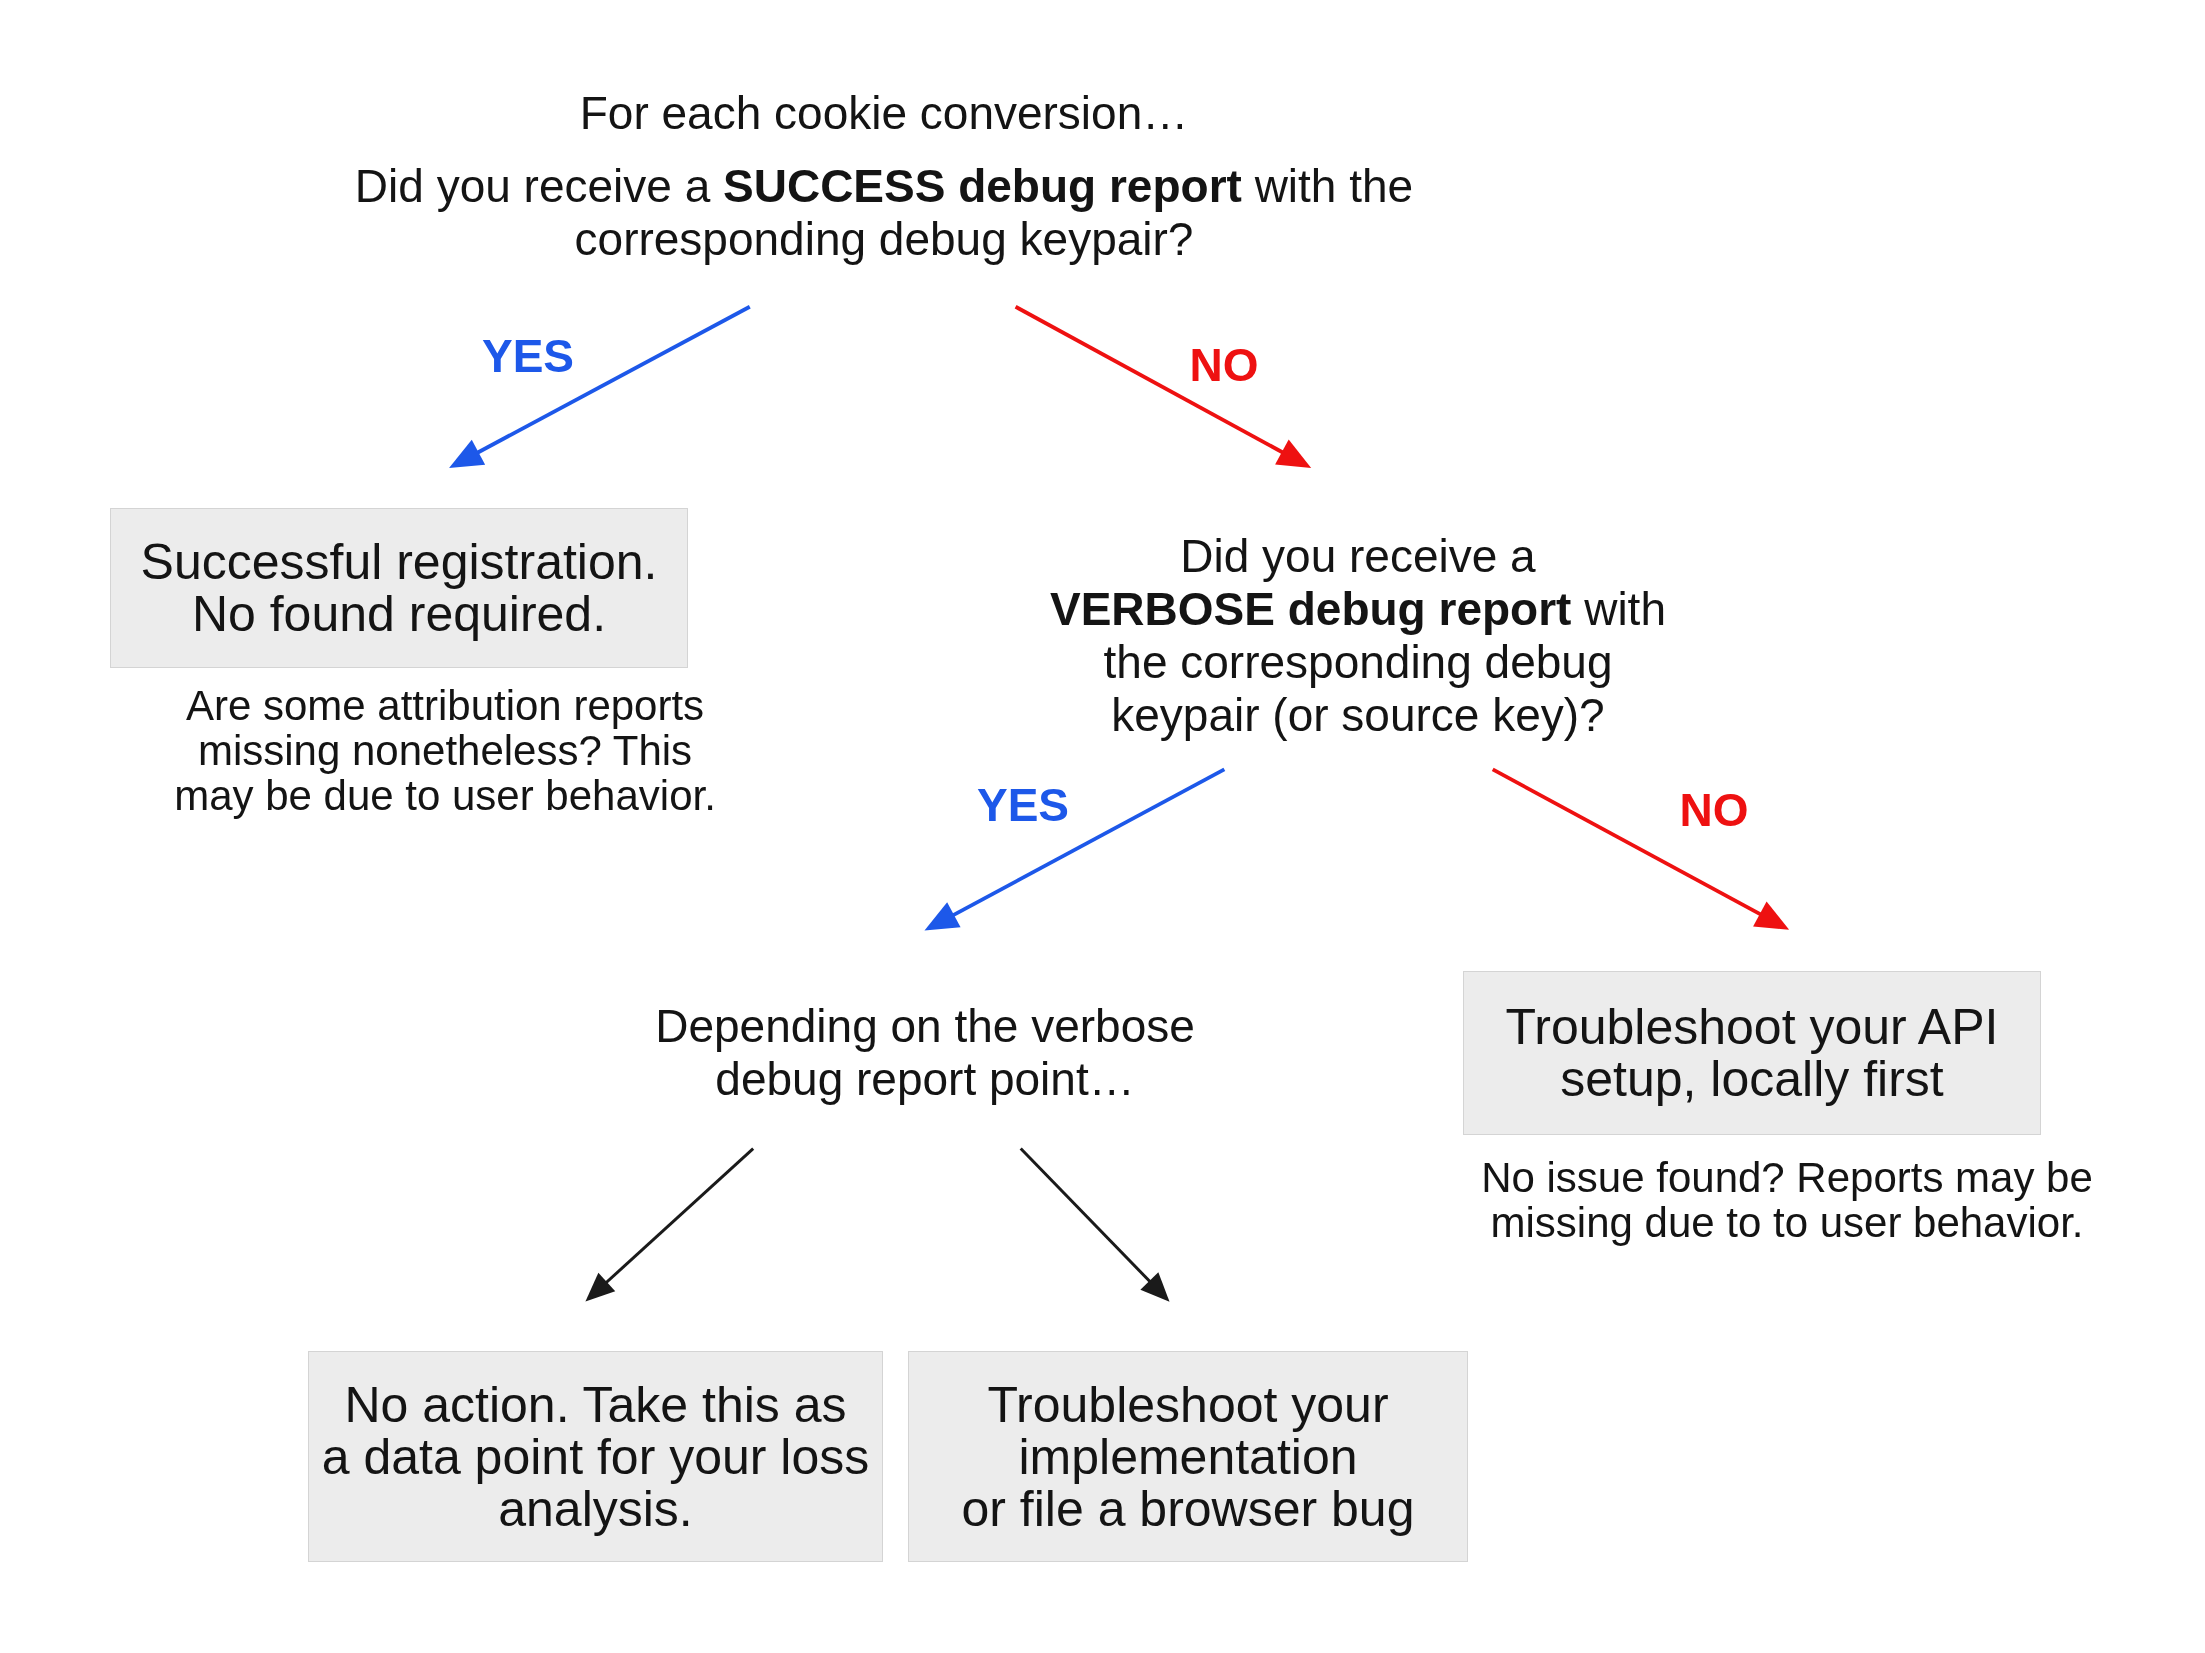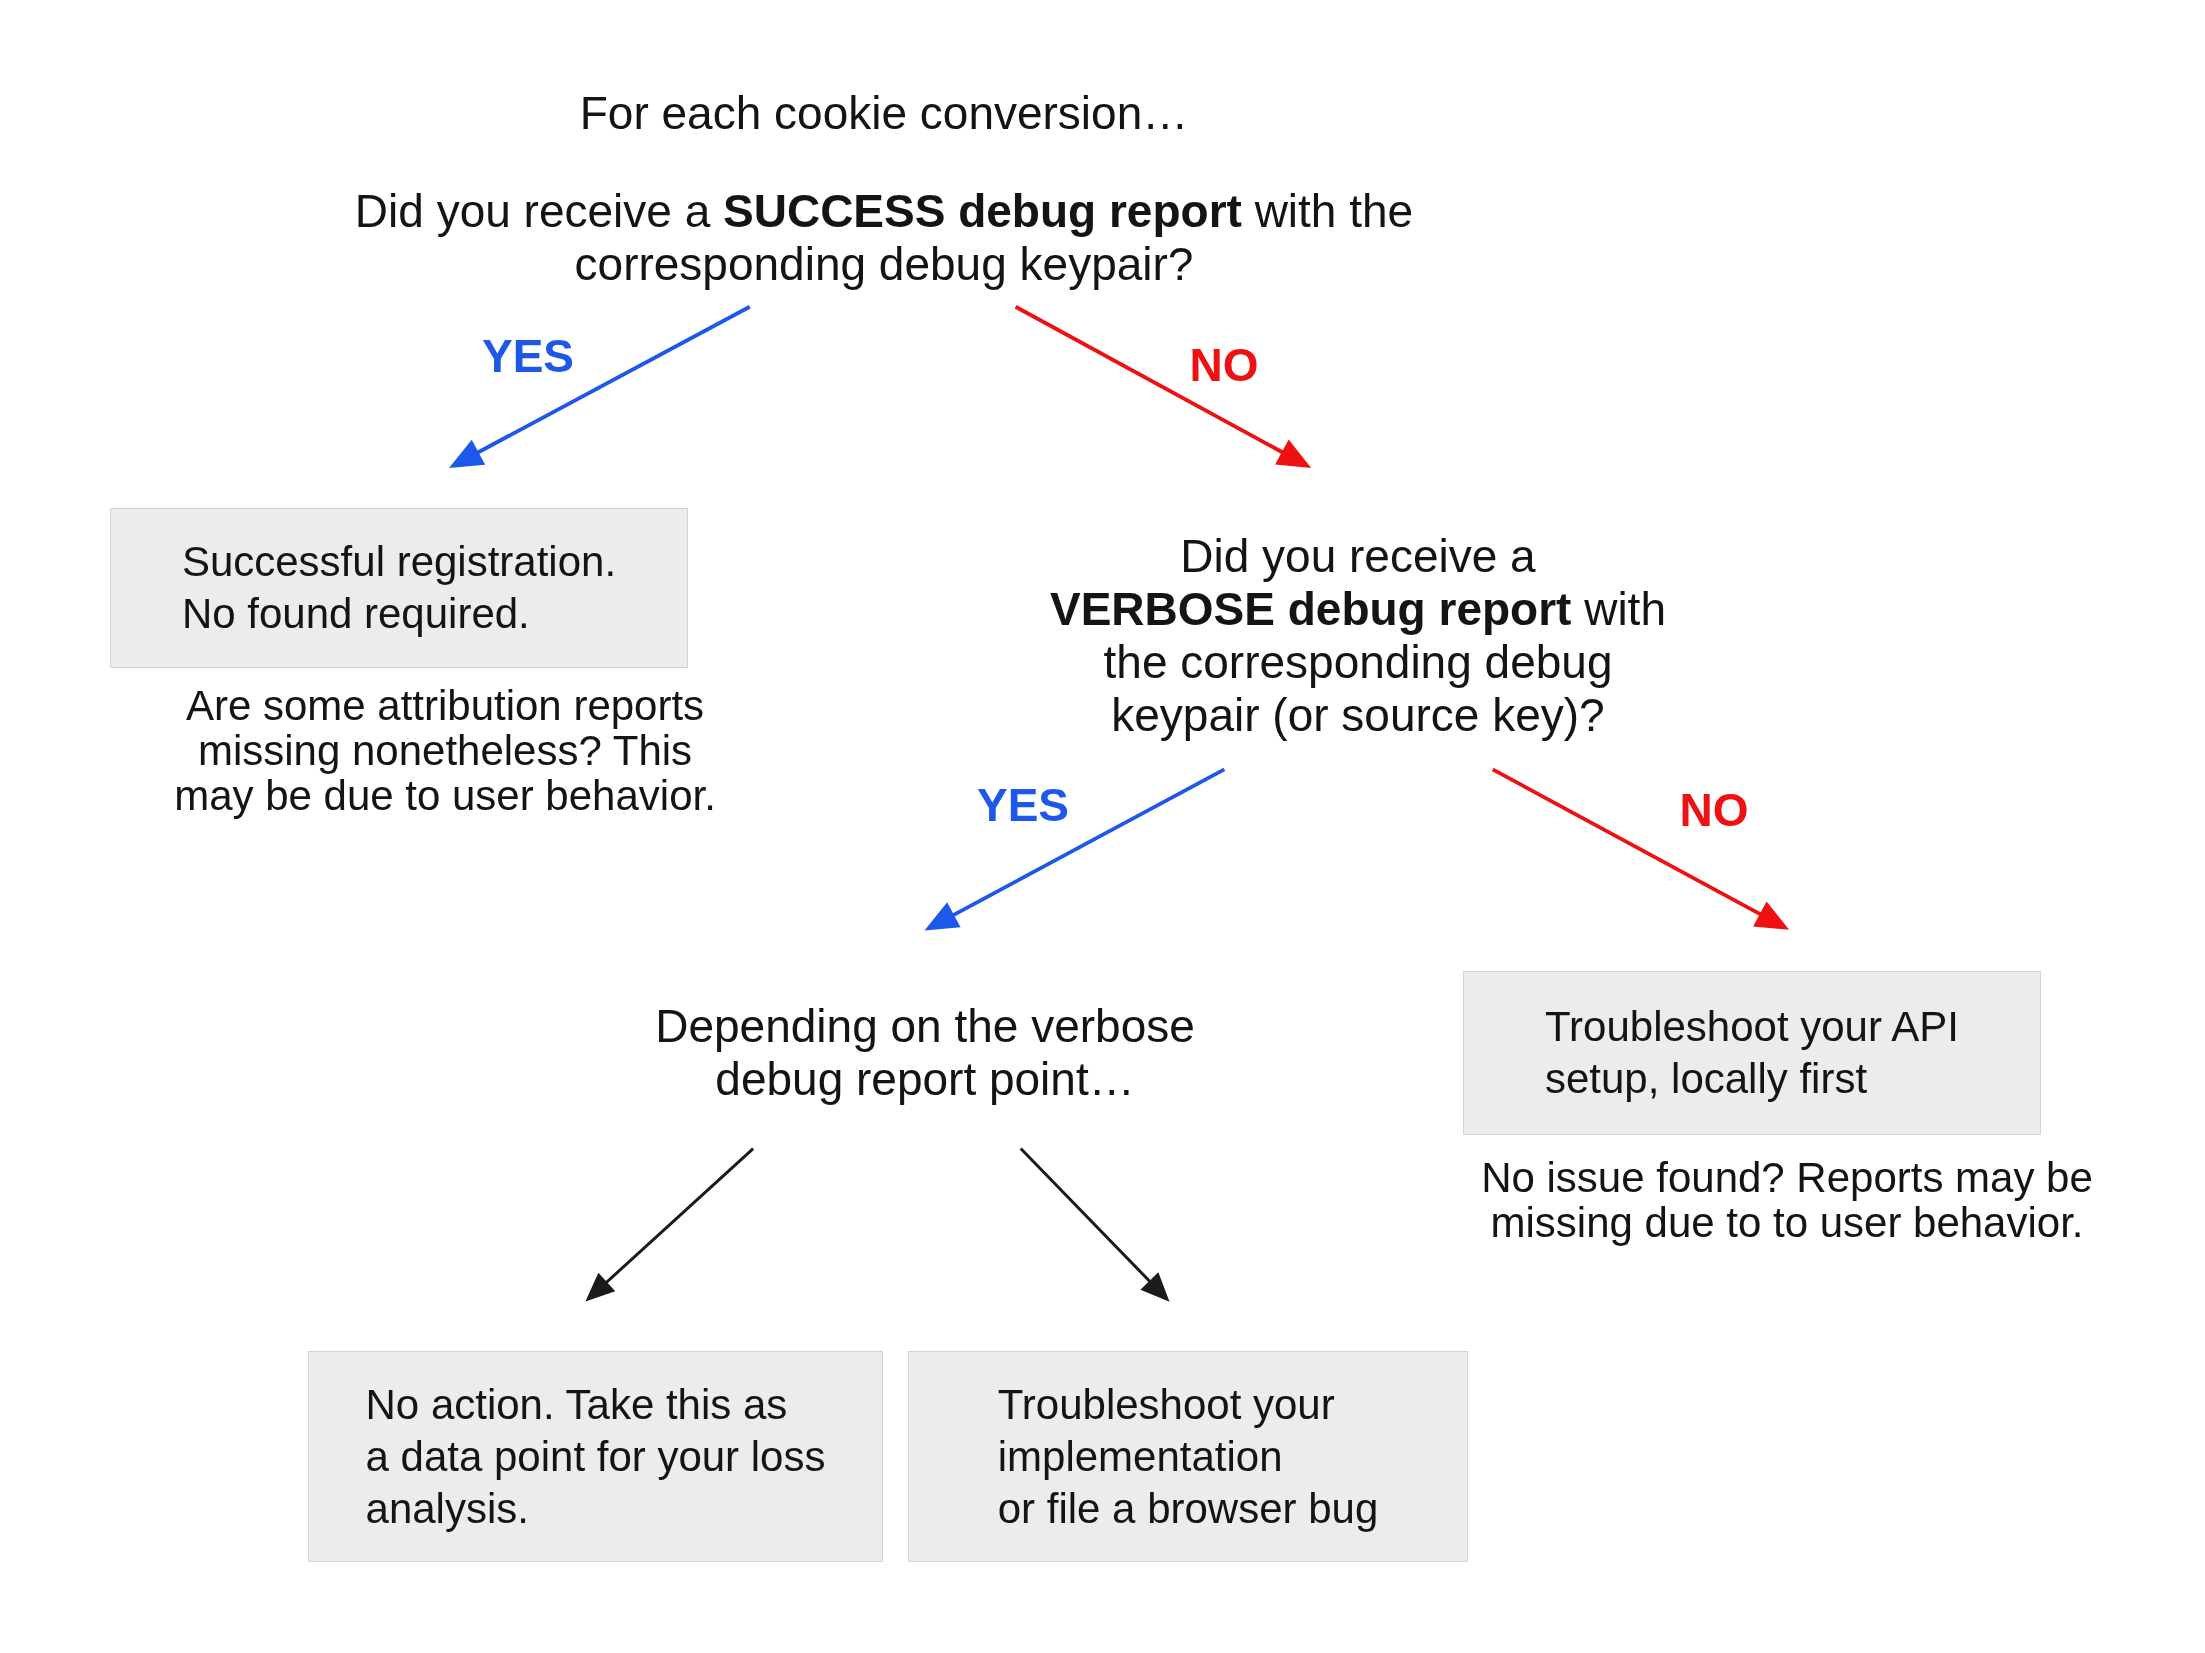--- a/index.html
+++ b/index.html
@@ -48,21 +48,22 @@
   .label.yes{color:var(--yes);}
   .label.no{color:var(--no);}
   .box{
     position:absolute;
     background:var(--box-fill);
     border:1.7px solid var(--box-border);
     box-sizing:border-box;
     display:flex;
     align-items:center;
     justify-content:center;
-    font-size:42px;
+    text-align:center;
+    font-size:50px;
     line-height:52px;
   }
   .note{
     position:absolute;
     transform:translateX(-50%);
     text-align:center;
     font-size:42px;
     line-height:45px;
     white-space:nowrap;
   }
@@ -88,21 +89,21 @@
     <line class="l-yes" x1="880" y1="360" x2="533" y2="546" marker-end="url(#m-yes)"></line>
     <line class="l-no" x1="1192" y1="360" x2="1533" y2="546" marker-end="url(#m-no)"></line>
     <line class="l-yes" x1="1437" y1="903" x2="1091" y2="1089" marker-end="url(#m-yes)"></line>
     <line class="l-no" x1="1752" y1="903" x2="2094" y2="1088" marker-end="url(#m-no)"></line>
     <line class="l-black" x1="884" y1="1348" x2="691" y2="1524" marker-end="url(#m-black)"></line>
     <line class="l-black" x1="1198" y1="1348" x2="1369" y2="1524" marker-end="url(#m-black)"></line>
   </svg>
 
   <div class="txt title" style="left:884px;top:90px;">For each cookie conversion…</div>
 
-  <div class="txt" style="left:884px;top:185px;">
+  <div class="txt" style="left:884px;top:160px;">
     <div><span>Did you receive a </span><b>SUCCESS debug report</b><span> with the</span></div>
     <div>corresponding debug keypair?</div>
   </div>
 
   <div class="label yes" style="left:528px;top:333px;">YES</div>
   <div class="label no" style="left:1224px;top:342px;">NO</div>
 
   <div class="box" style="left:110px;top:508px;width:578px;height:160px;">
     <div>
       <div>Successful registration.</div>

